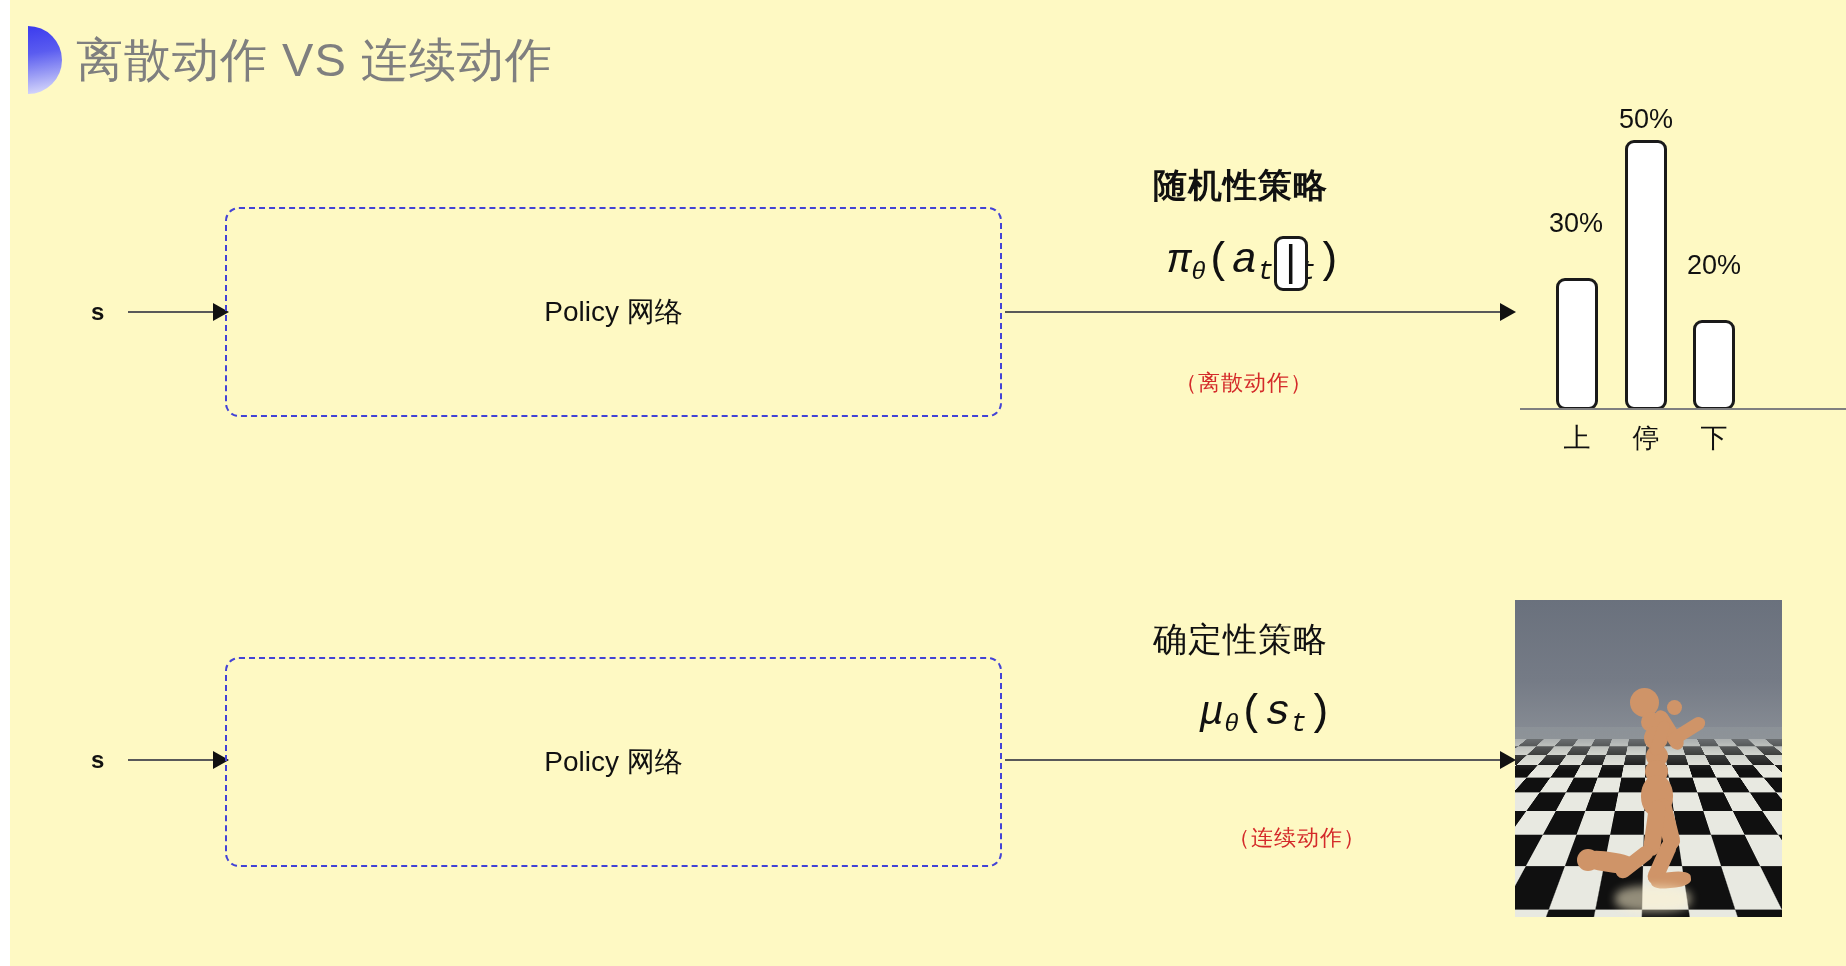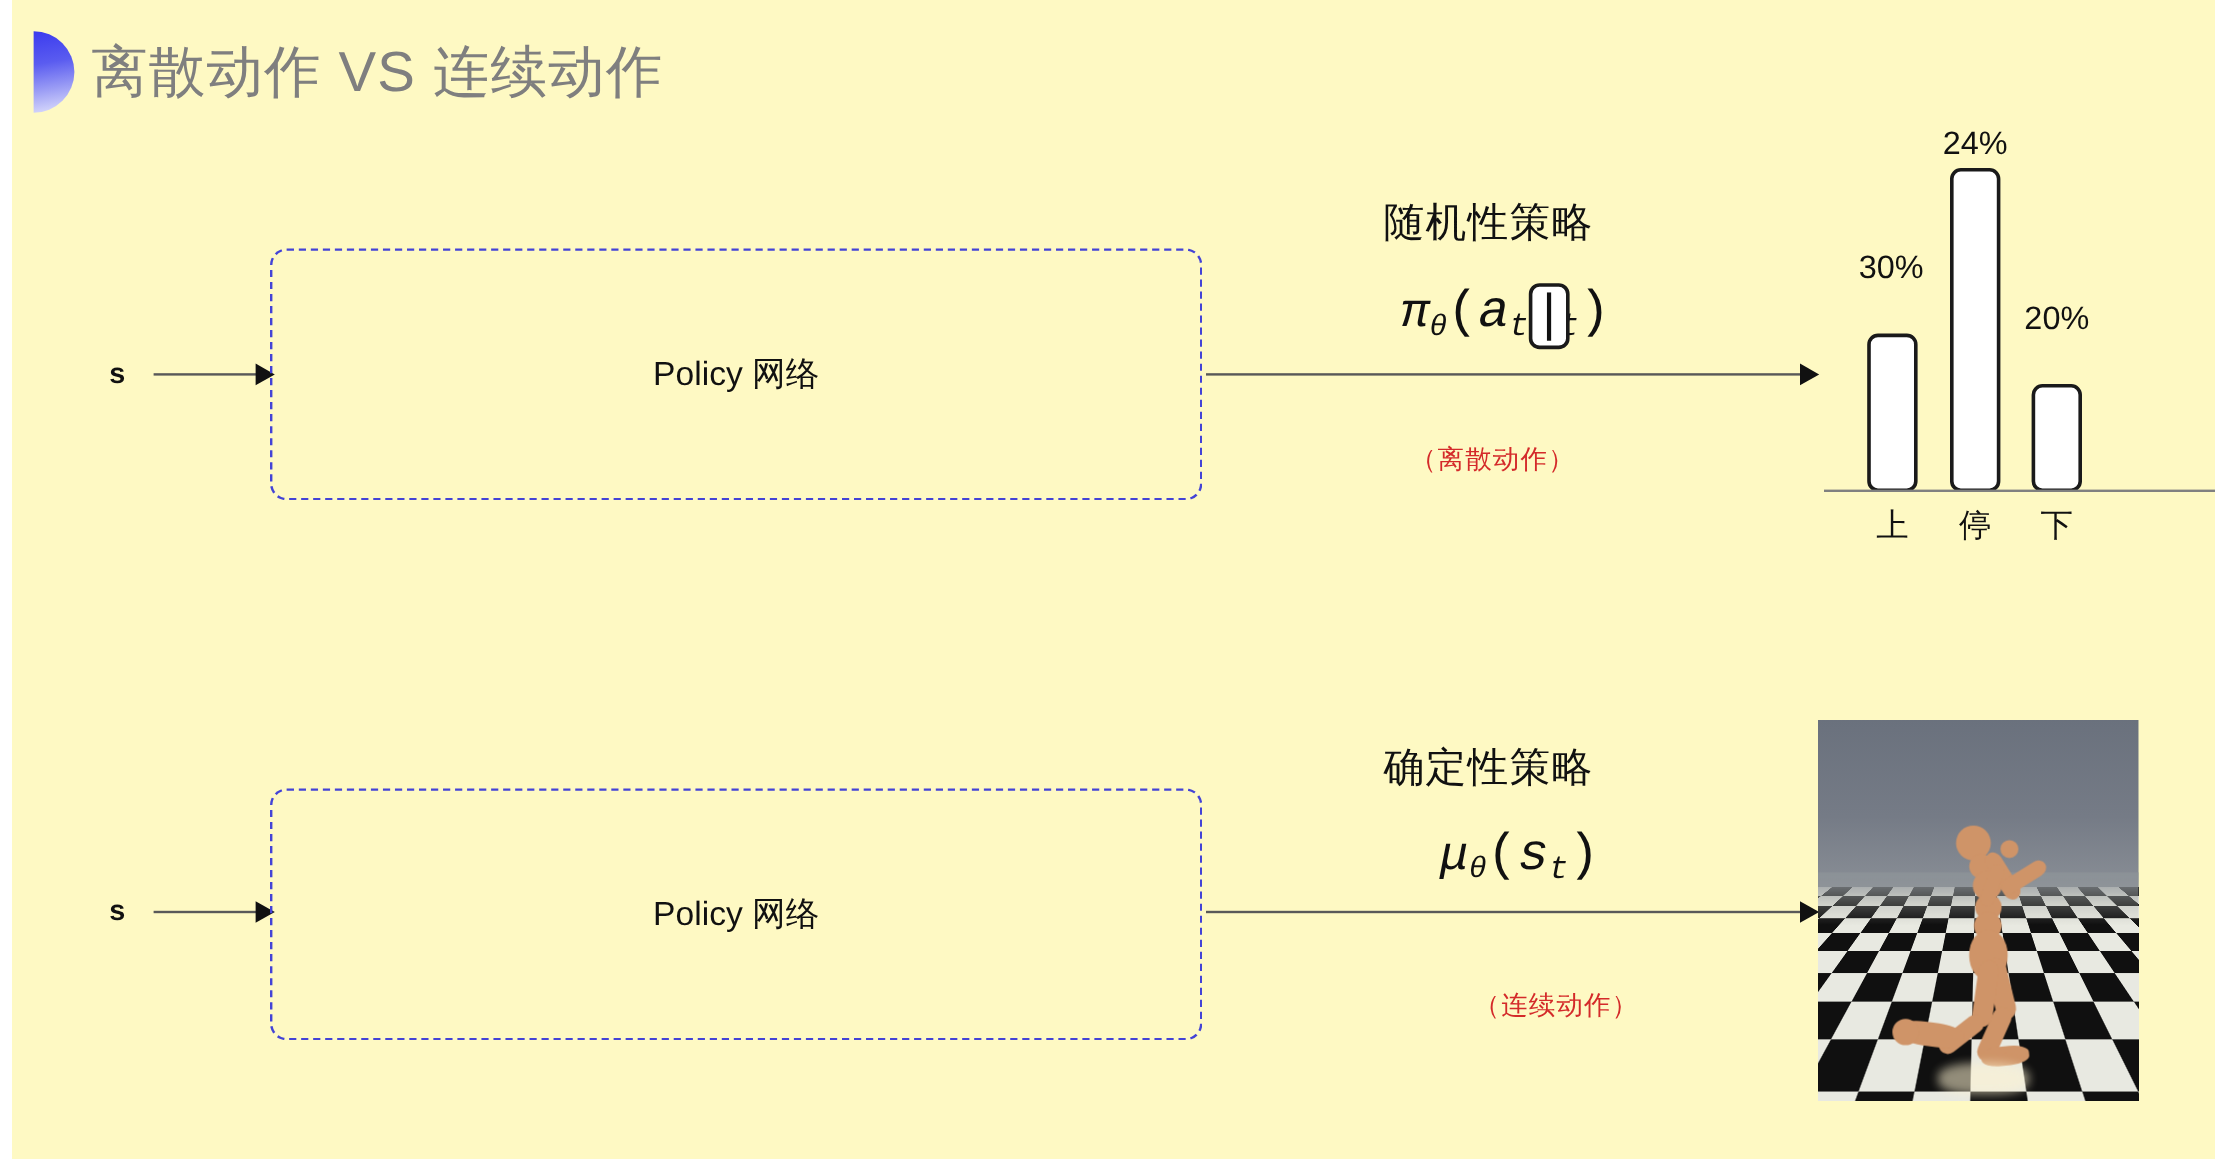--- a/index.html
+++ b/index.html
@@ -213,36 +213,36 @@
     <div class="arrow-line" style="left:118px; top:311px; width:93px;"></div>
     <div class="arrow-head" style="left:203px; top:303px;"></div>
 
     <div class="policy-box" style="left:215px; top:207px; width:773px; height:206px;">
       <div class="policy-box-label">Policy 网络</div>
     </div>
 
     <div class="arrow-line" style="left:995px; top:311px; width:503px;"></div>
     <div class="arrow-head" style="left:1490px; top:303px;"></div>
 
-    <div class="policy-kind" style="left:1143px; top:163px;">随机性策略</div>
+    <div class="policy-kind" style="left:1143px; top:163px;font-weight:bold;">随机性策略</div>
 
     <div class="formula" style="left:1157px; top:236px;">
       <span>π</span><span class="sub">θ</span><span class="paren">(<span style="font-style:italic">a</span><span class="sub">t</span><span class="bar">|</span><span style="font-style:italic">s</span><span class="sub">t</span>)</span>
     </div>
 
     <div class="action-kind" style="left:1165px; top:368px;">（离散动作）</div>
 
     <div class="chart" style="left:1510px; top:100px; width:326px; height:300px;">
 
       <div class="bar" style="left:36px; top:178px; width:42px; height:132px;"></div>
       <div class="bar" style="left:105px; top:40px; width:42px; height:270px;"></div>
       <div class="bar" style="left:173px; top:220px; width:42px; height:90px;"></div>
 
       <div class="bar-value" style="left:-4px; top:108px; width:120px;">30%</div>
-      <div class="bar-value" style="left:66px; top:4px; width:120px;">24%</div>
+      <div class="bar-value" style="left:66px; top:4px; width:120px;">50%</div>
       <div class="bar-value" style="left:134px; top:150px; width:120px;">20%</div>
 
       <div class="chart-baseline" style="left:0px; top:308px; width:326px;"></div>
 
       <div class="bar-cat" style="left:-3px; top:320px; width:120px;">上</div>
       <div class="bar-cat" style="left:66px; top:320px; width:120px;">停</div>
       <div class="bar-cat" style="left:134px; top:320px; width:120px;">下</div>
     </div>
   </div>
 

